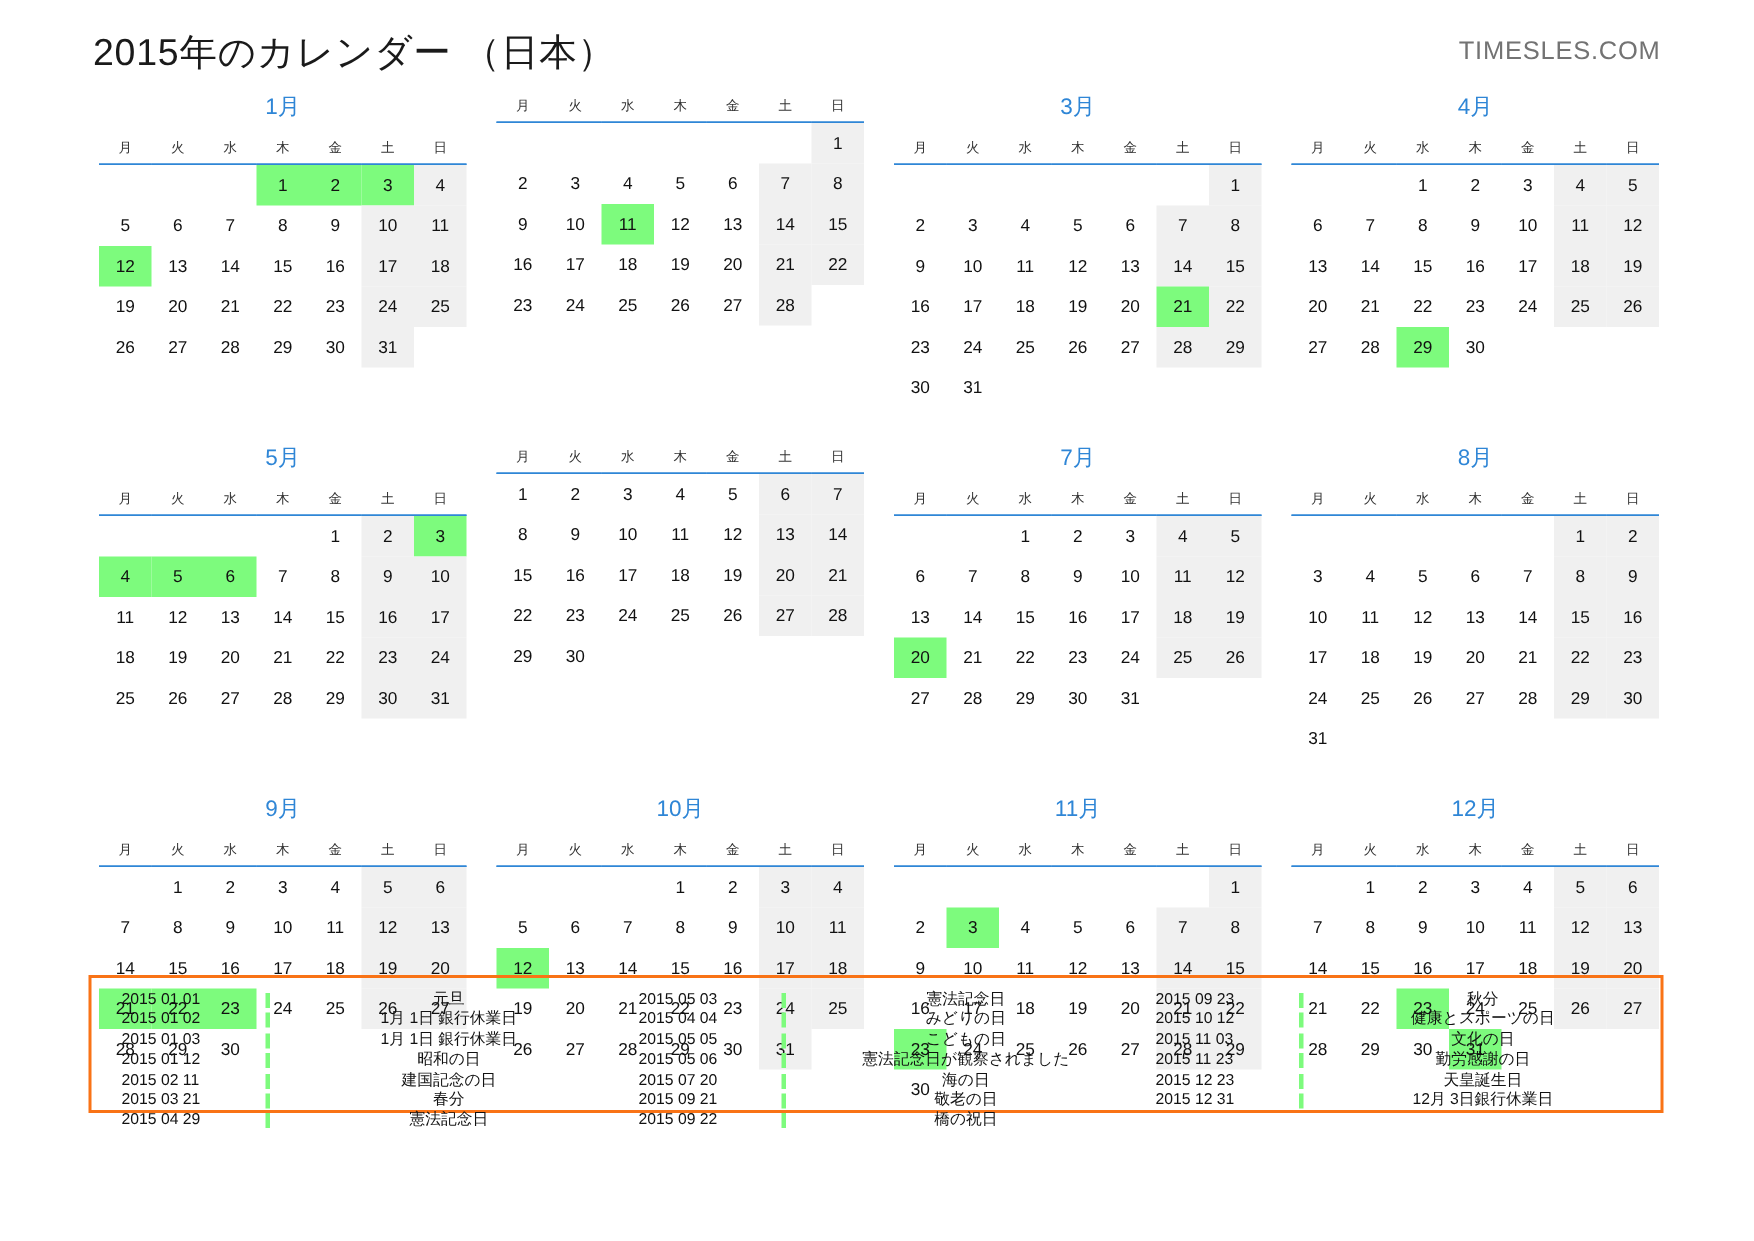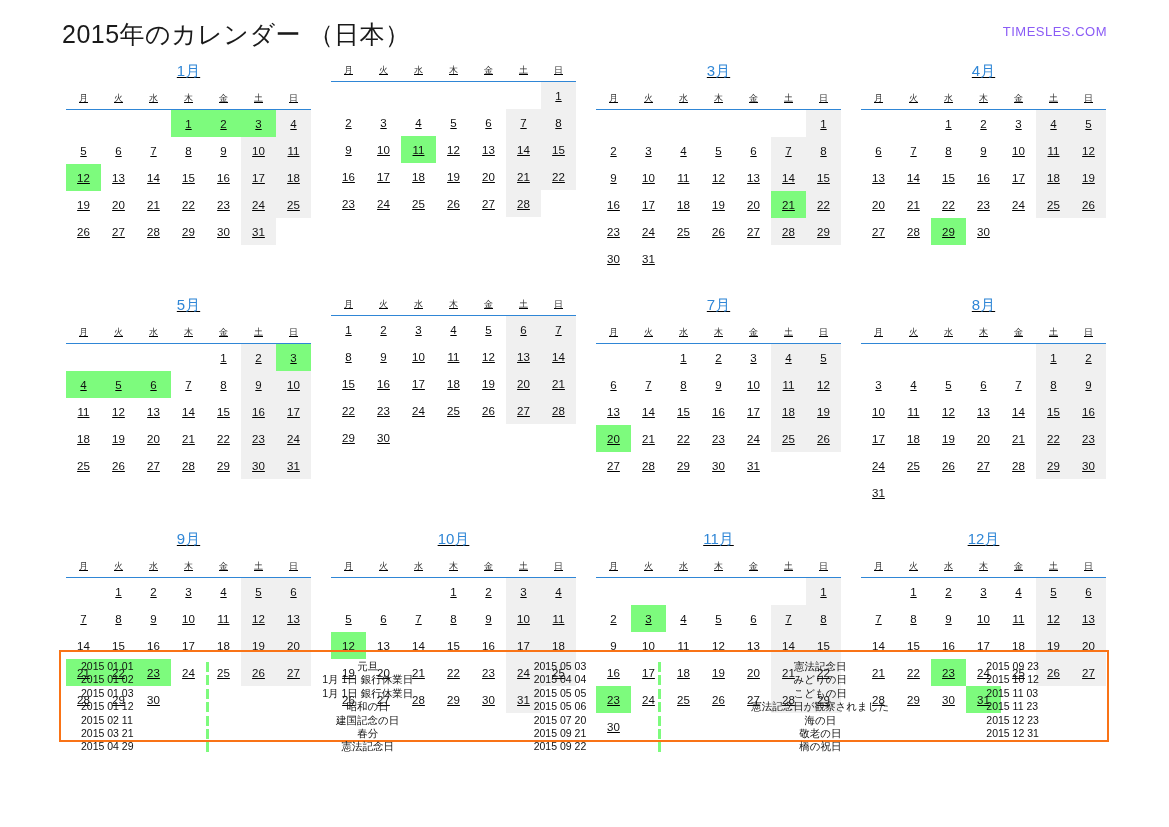--- a/index.html
+++ b/index.html
@@ -31,32 +31,31 @@
   .title {
     font-size: 25px;
     color: #1a1a1a;
     letter-spacing: 0.5px;
     font-weight: normal;
   }
   .brand {
     position: absolute;
     right: 0;
     top: 6px;
-    font-size: 13px;
-    color: #8b5cf6;
+    font-size: 17px;
+    color: #737373;
     letter-spacing: 0.5px;
   }
   .grid {
     position: absolute;
     top: 62px;
     left: 56px;
     width: 1060px;
     display: flex;
     flex-wrap: wrap;
-    text-decoration: underline;
   }
   .month {
     width: 265px;
     box-sizing: border-box;
     padding: 0 10px;
     margin-bottom: 24px;
   }
   .month-name {
     text-align: center;
     color: #2f86d6;
@@ -970,15 +969,23 @@
         <div class="legend-row name">橋の祝日</div>
       </div>
       <div class="legend-col dates">
         <div class="legend-row date">2015 09 23</div>
         <div class="legend-row date">2015 10 12</div>
         <div class="legend-row date">2015 11 03</div>
         <div class="legend-row date">2015 11 23</div>
         <div class="legend-row date">2015 12 23</div>
         <div class="legend-row date">2015 12 31</div>
       </div>
+      <div class="legend-col names">
+        <div class="legend-row name">秋分</div>
+        <div class="legend-row name">健康とスポーツの日</div>
+        <div class="legend-row name">文化の日</div>
+        <div class="legend-row name">勤労感謝の日</div>
+        <div class="legend-row name">天皇誕生日</div>
+        <div class="legend-row name">12月 3日銀行休業日</div>
+      </div>
     </div>
 
 </div>
 
 </body></html>

